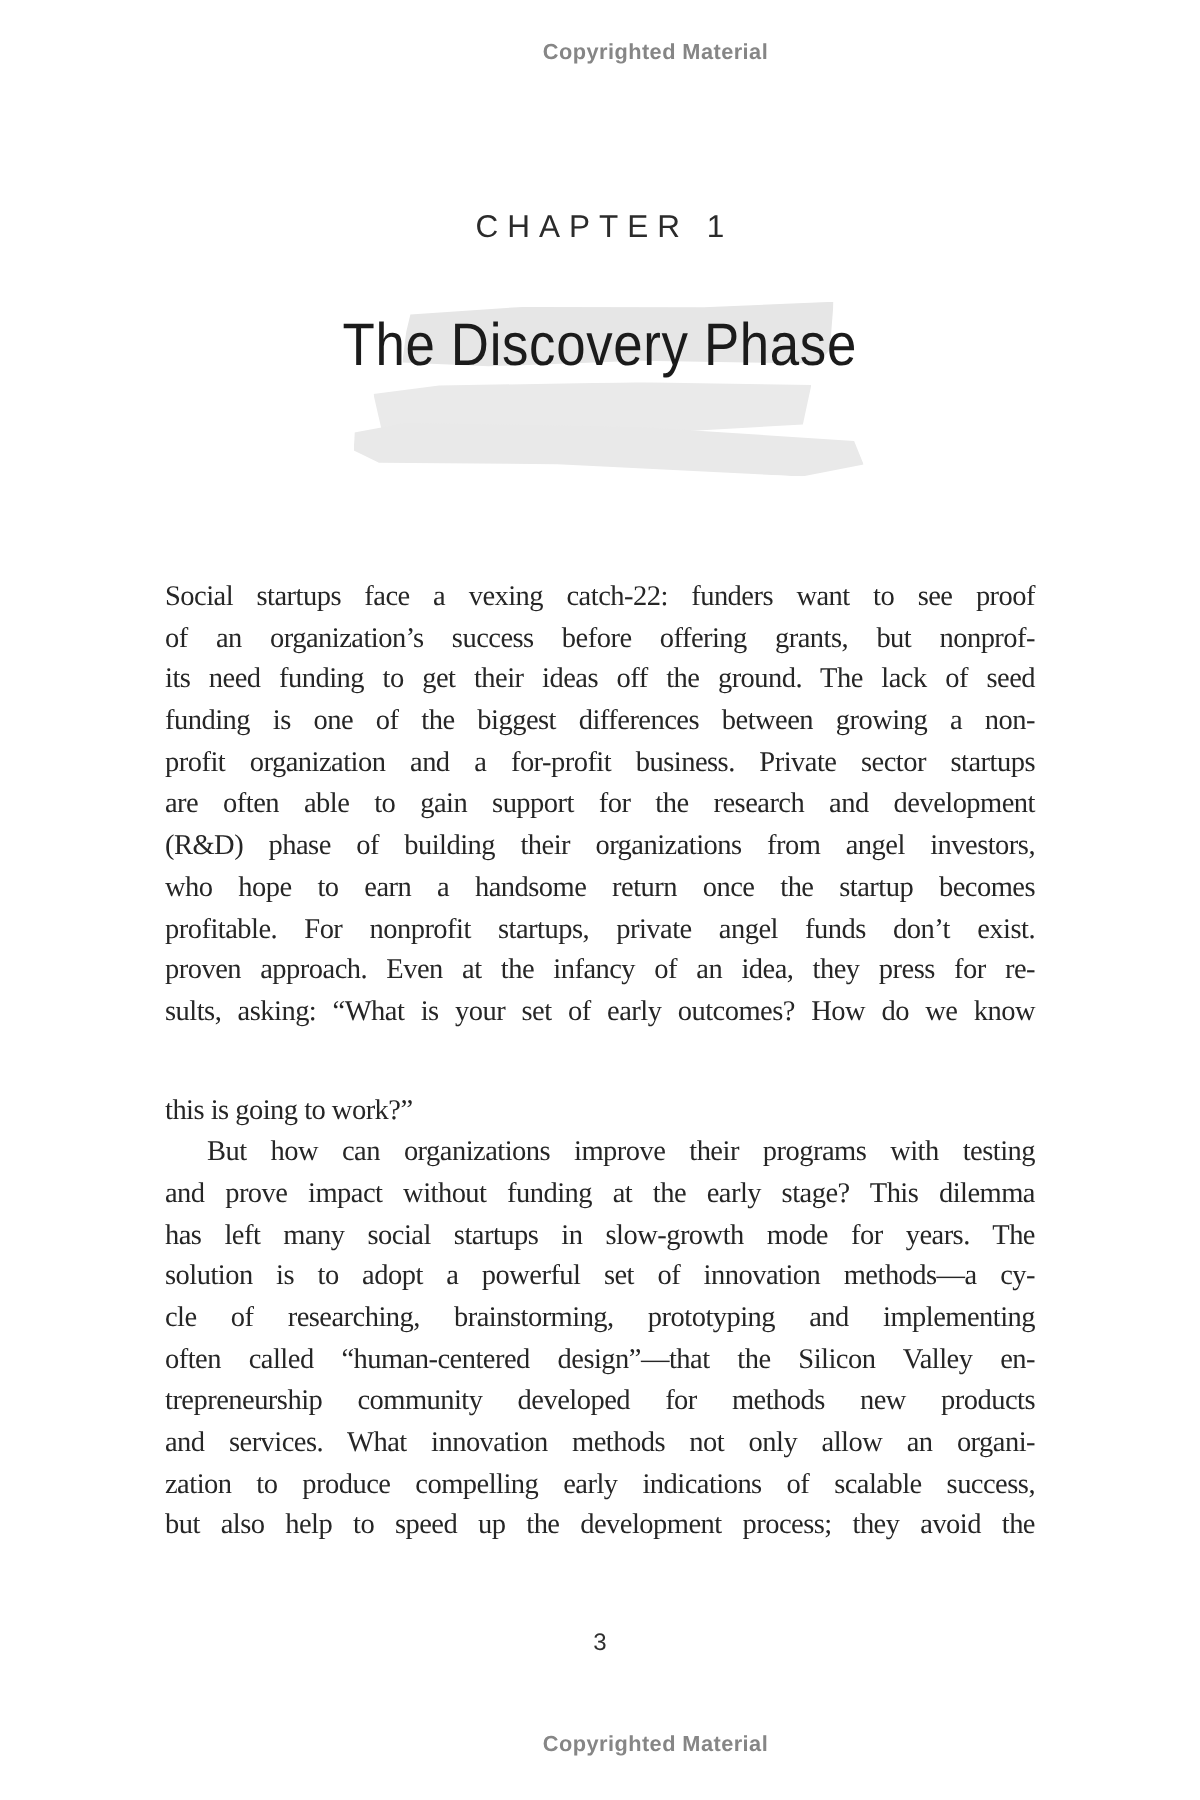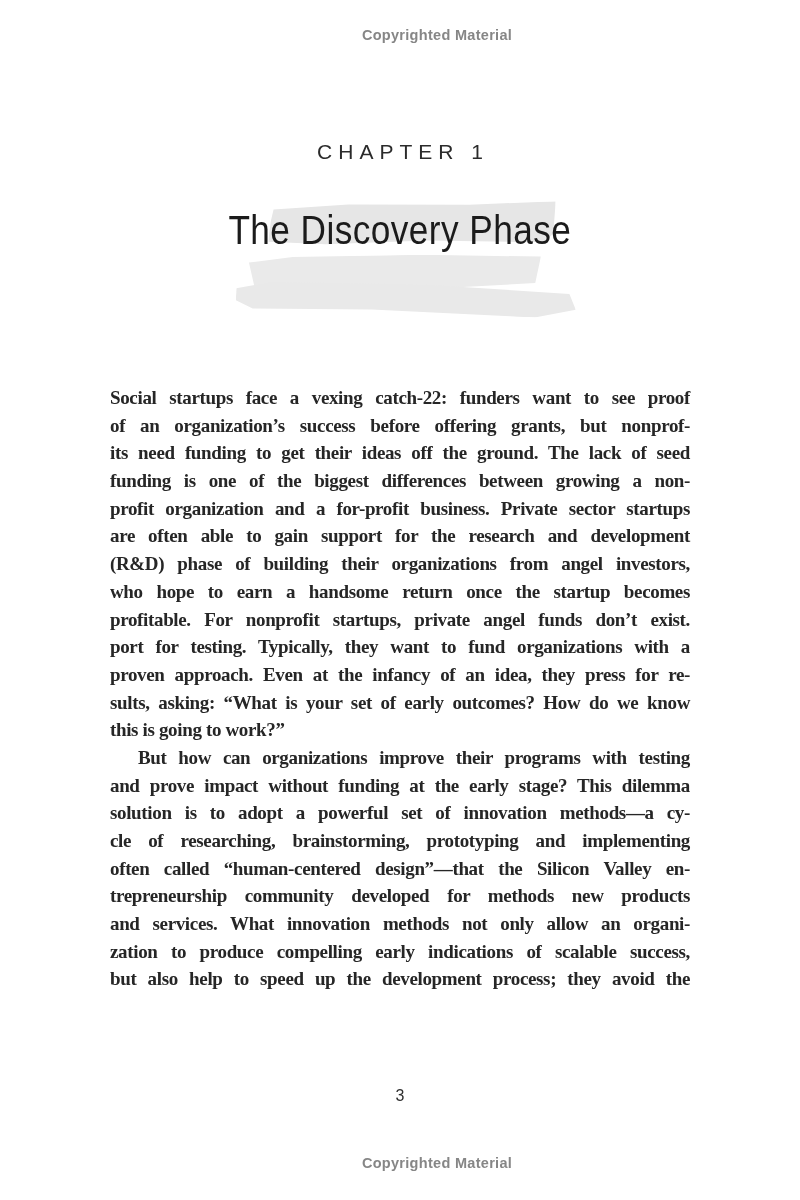--- a/index.html
+++ b/index.html
@@ -81,30 +81,29 @@
   }
 
   .body-text {
     position: absolute;
     left: 110px; top: 384px;
     width: 580px;
     font-family: "Liberation Serif", serif;
     font-size: 19px;
     letter-spacing: -0.35px;
     color: #262626;
-    font-weight: bold;
   }
   .body-text .line {
     height: 27.7px;
     line-height: 27.7px;
     text-align: justify;
     text-align-last: justify;
     white-space: nowrap;
   }
-  .body-text .line.ragged { text-align-last: left; }
+  .body-text .line.ragged { text-align-last: left; margin-top: 38px; }
   .body-text .line.indent { text-indent: 28px; }
 
   .page-number {
     position: absolute;
     top: 1087px; left: 0; width: 800px;
     text-align: center;
     font-family: "Liberation Sans", sans-serif;
     font-size: 16px;
     color: #2f2f2f;
   }
@@ -129,26 +128,26 @@
   <div class="body-text">
       <div class="line">Social startups face a vexing catch-22: funders want to see proof</div>
       <div class="line">of an organization’s success before offering grants, but nonprof-</div>
       <div class="line">its need funding to get their ideas off the ground. The lack of seed</div>
       <div class="line">funding is one of the biggest differences between growing a non-</div>
       <div class="line">profit organization and a for-profit business. Private sector startups</div>
       <div class="line">are often able to gain support for the research and development</div>
       <div class="line">(R&amp;D) phase of building their organizations from angel investors,</div>
       <div class="line">who hope to earn a handsome return once the startup becomes</div>
       <div class="line">profitable. For nonprofit startups, private angel funds don’t exist.</div>
-      <div class="line">port for testing. Typically, they want to fund organizations with a</div>
       <div class="line">proven approach. Even at the infancy of an idea, they press for re-</div>
       <div class="line">sults, asking: “What is your set of early outcomes? How do we know</div>
       <div class="line ragged">this is going to work?”</div>
       <div class="line indent">But how can organizations improve their programs with testing</div>
       <div class="line">and prove impact without funding at the early stage? This dilemma</div>
+      <div class="line">has left many social startups in slow-growth mode for years. The</div>
       <div class="line">solution is to adopt a powerful set of innovation methods—a cy-</div>
       <div class="line">cle of researching, brainstorming, prototyping and implementing</div>
       <div class="line">often called “human-centered design”—that the Silicon Valley en-</div>
       <div class="line">trepreneurship community developed for methods new products</div>
       <div class="line">and services. What innovation methods not only allow an organi-</div>
       <div class="line">zation to produce compelling early indications of scalable success,</div>
       <div class="line">but also help to speed up the development process; they avoid the</div>
     </div>
 
   <div class="page-number">3</div>

